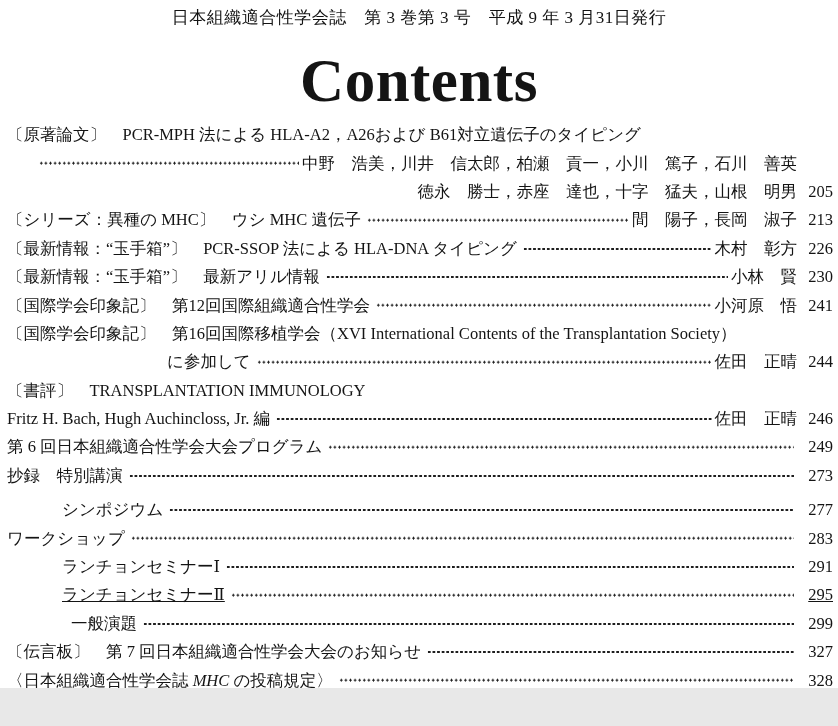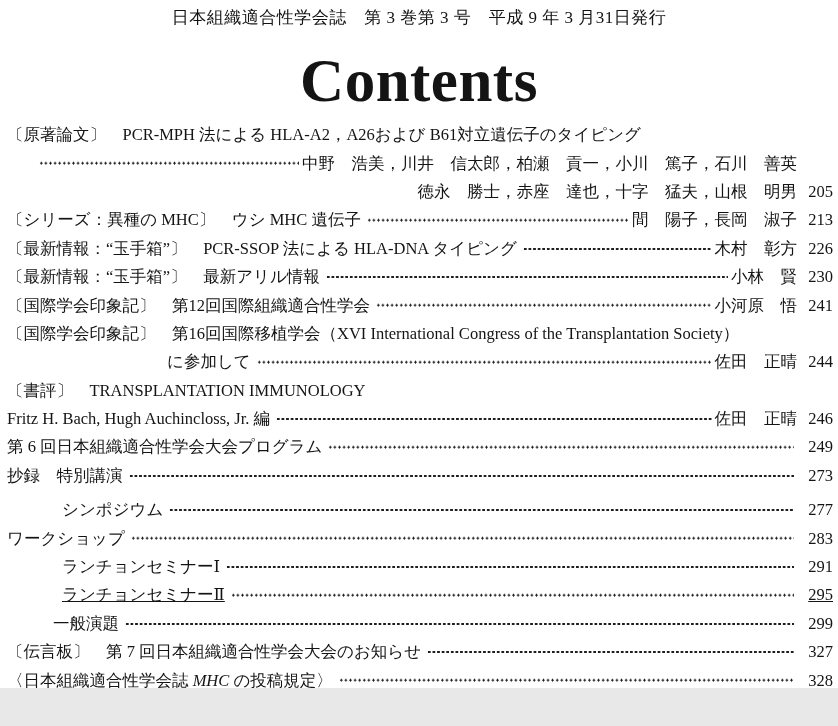--- a/index.html
+++ b/index.html
@@ -68,28 +68,28 @@
   <div class="journal-header">日本組織適合性学会誌　第 3 巻第 3 号　平成 9 年 3 月31日発行</div>
   <h1 class="contents-title">Contents</h1>
   <div class="toc" id="toc">
       <div class="row"><span class="txt"><span>〔原著論文〕　PCR-MPH 法による HLA-A2，A26および B61対立遺伝子のタイピング</span></span></div>
       <div class="row" style="margin-left: 26px;"><span class="leader dots"></span><span class="authors">中野　浩美，川井　信太郎，柏瀬　貢一，小川　篤子，石川　善英</span><span class="page-num"></span></div>
       <div class="row"><span class="leader"></span><span class="authors">徳永　勝士，赤座　達也，十字　猛夫，山根　明男</span><span class="page-num">205</span></div>
       <div class="row"><span class="txt"><span>〔シリーズ：異種の MHC〕　ウシ MHC 遺伝子</span></span><span class="leader dots"></span><span class="authors">間　陽子，長岡　淑子</span><span class="page-num">213</span></div>
       <div class="row"><span class="txt"><span>〔最新情報：“玉手箱”〕　PCR-SSOP 法による HLA-DNA タイピング</span></span><span class="leader dots"></span><span class="authors">木村　彰方</span><span class="page-num">226</span></div>
       <div class="row"><span class="txt"><span>〔最新情報：“玉手箱”〕　最新アリル情報</span></span><span class="leader dots"></span><span class="authors">小林　賢</span><span class="page-num">230</span></div>
       <div class="row"><span class="txt"><span>〔国際学会印象記〕　第12回国際組織適合性学会</span></span><span class="leader dots"></span><span class="authors">小河原　悟</span><span class="page-num">241</span></div>
-      <div class="row"><span class="txt"><span>〔国際学会印象記〕　第16回国際移植学会（XVI International Congress of the Transplantation Society）</span></span></div>
+      <div class="row"><span class="txt"><span>〔国際学会印象記〕　第16回国際移植学会（XVI International Contents of the Transplantation Society）</span></span></div>
       <div class="row" style="margin-left: 160px;"><span class="txt"><span>に参加して</span></span><span class="leader dots"></span><span class="authors">佐田　正晴</span><span class="page-num">244</span></div>
       <div class="row"><span class="txt"><span>〔書評〕　TRANSPLANTATION IMMUNOLOGY</span></span></div>
       <div class="row" style=""><span class="txt"><span>Fritz H. Bach, Hugh Auchincloss, Jr. 編</span></span><span class="leader dots"></span><span class="authors">佐田　正晴</span><span class="page-num">246</span></div>
       <div class="row"><span class="txt"><span>第 6 回日本組織適合性学会大会プログラム</span></span><span class="leader dots"></span><span class="page-num">249</span></div>
       <div class="row"><span class="txt"><span>抄録　特別講演</span></span><span class="leader dots"></span><span class="page-num">273</span></div>
       <div class="row" style="margin-left: 55px; margin-top: 6px;"><span class="txt"><span>シンポジウム</span></span><span class="leader dots"></span><span class="page-num">277</span></div>
       <div class="row" style=""><span class="txt"><span>ワークショップ</span></span><span class="leader dots"></span><span class="page-num">283</span></div>
       <div class="row" style="margin-left: 55px;"><span class="txt"><span>ランチョンセミナーⅠ</span></span><span class="leader dots"></span><span class="page-num">291</span></div>
       <div class="row" style="margin-left: 55px; text-decoration: underline;"><span class="txt"><span>ランチョンセミナーⅡ</span></span><span class="leader dots"></span><span class="page-num">295</span></div>
-      <div class="row" style="margin-left: 46px;"><span class="txt"><span>一般演題</span></span><span class="leader dots"></span><span class="page-num">299</span></div>
+      <div class="row" style="margin-left: 64px;"><span class="txt"><span>一般演題</span></span><span class="leader dots"></span><span class="page-num">299</span></div>
       <div class="row"><span class="txt"><span>〔伝言板〕　第 7 回日本組織適合性学会大会のお知らせ</span></span><span class="leader dots"></span><span class="page-num">327</span></div>
       <div class="row"><span class="txt"><span>〈日本組織適合性学会誌 </span><span class="it">MHC</span><span> の投稿規定〉</span></span><span class="leader dots"></span><span class="page-num">328</span></div>
       <div class="row"><span class="txt"><span>編集後記</span></span><span class="leader dots"></span><span class="page-num">330</span></div>
     </div>
 </div>
 
 </body></html>

